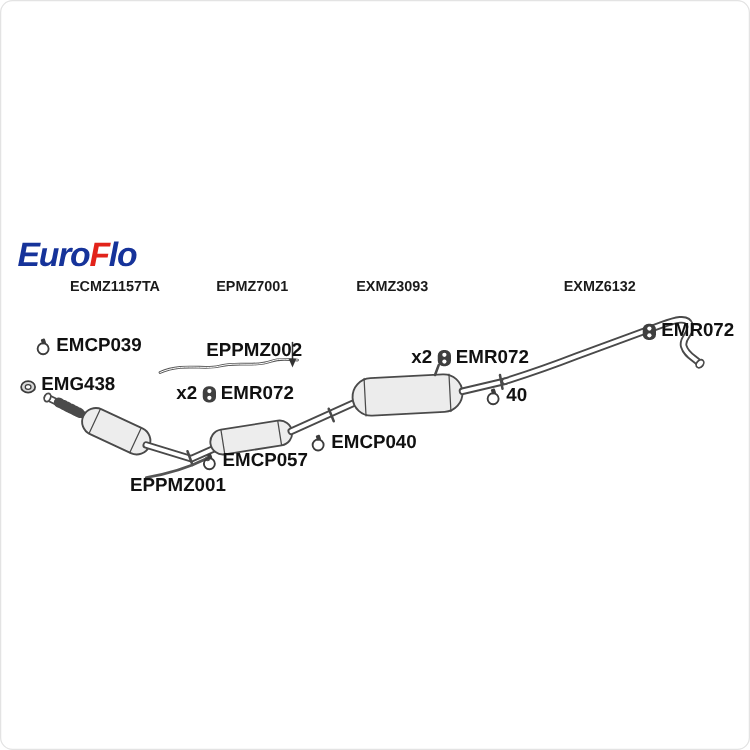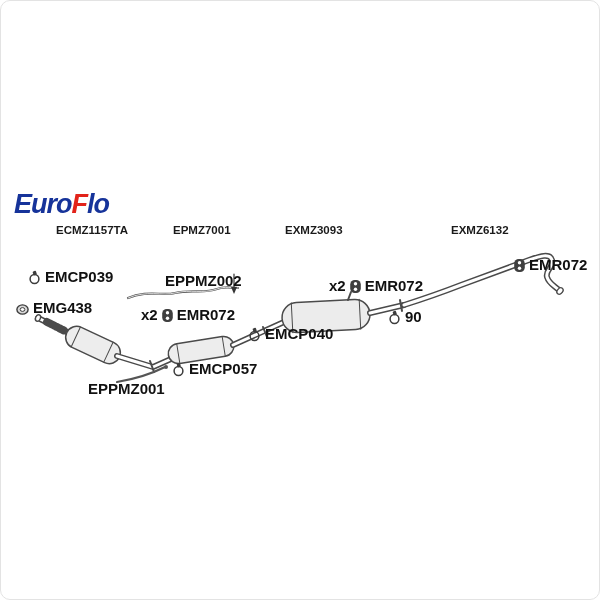--- a/index.html
+++ b/index.html
@@ -120,33 +120,33 @@
   <div class="lbl" style="left:140px;top:305px">
     <span>x2</span>
     <svg class="ic" width="13" height="15" viewBox="0 0 13 15">
       <rect x="1.2" y="1" width="10.6" height="13" rx="4.5" fill="#3f3f3f"></rect>
       <circle cx="6.5" cy="4.8" r="1.7" fill="#ffffff"></circle>
       <circle cx="6.5" cy="10.2" r="1.7" fill="#ffffff"></circle>
     </svg>
     <span>EMR072</span>
   </div>
 
-  <div class="lbl" style="left:170px;top:359px">
+  <div class="lbl" style="left:159px;top:359px">
     <svg class="ic" width="15" height="15" viewBox="0 0 15 15">
       <rect x="6" y="1" width="3.4" height="4.2" rx="0.8" fill="#3c3c3c" transform="rotate(-18 7.7 3)"></rect>
       <circle cx="7.5" cy="9" r="4.4" fill="none" stroke="#3c3c3c" stroke-width="1.5"></circle>
     </svg>
     <span>EMCP057</span>
   </div>
 
-  <div class="lbl" style="left:87px;top:379px">
+  <div class="lbl" style="left:103px;top:379px">
     <span>EPPMZ001</span>
   </div>
 
-  <div class="lbl" style="left:246px;top:324px">
+  <div class="lbl" style="left:246px;top:344px">
     <svg class="ic" width="15" height="15" viewBox="0 0 15 15">
       <rect x="6" y="1" width="3.4" height="4.2" rx="0.8" fill="#3c3c3c" transform="rotate(-18 7.7 3)"></rect>
       <circle cx="7.5" cy="9" r="4.4" fill="none" stroke="#3c3c3c" stroke-width="1.5"></circle>
     </svg>
     <span>EMCP040</span>
   </div>
 
   <div class="lbl" style="left:328px;top:276px">
     <span>x2</span>
     <svg class="ic" width="13" height="15" viewBox="0 0 13 15">
@@ -155,21 +155,21 @@
       <circle cx="6.5" cy="10.2" r="1.7" fill="#ffffff"></circle>
     </svg>
     <span>EMR072</span>
   </div>
 
   <div class="lbl" style="left:386px;top:307px">
     <svg class="ic" width="15" height="15" viewBox="0 0 15 15">
       <rect x="6" y="1" width="3.4" height="4.2" rx="0.8" fill="#3c3c3c" transform="rotate(-18 7.7 3)"></rect>
       <circle cx="7.5" cy="9" r="4.4" fill="none" stroke="#3c3c3c" stroke-width="1.5"></circle>
     </svg>
-    <span>90</span>
+    <span>40</span>
   </div>
 
   <div class="lbl" style="left:512px;top:255px">
     <svg class="ic" width="13" height="15" viewBox="0 0 13 15">
       <rect x="1.2" y="1" width="10.6" height="13" rx="4.5" fill="#3f3f3f"></rect>
       <circle cx="6.5" cy="4.8" r="1.7" fill="#ffffff"></circle>
       <circle cx="6.5" cy="10.2" r="1.7" fill="#ffffff"></circle>
     </svg>
     <span>EMR072</span>
   </div>

